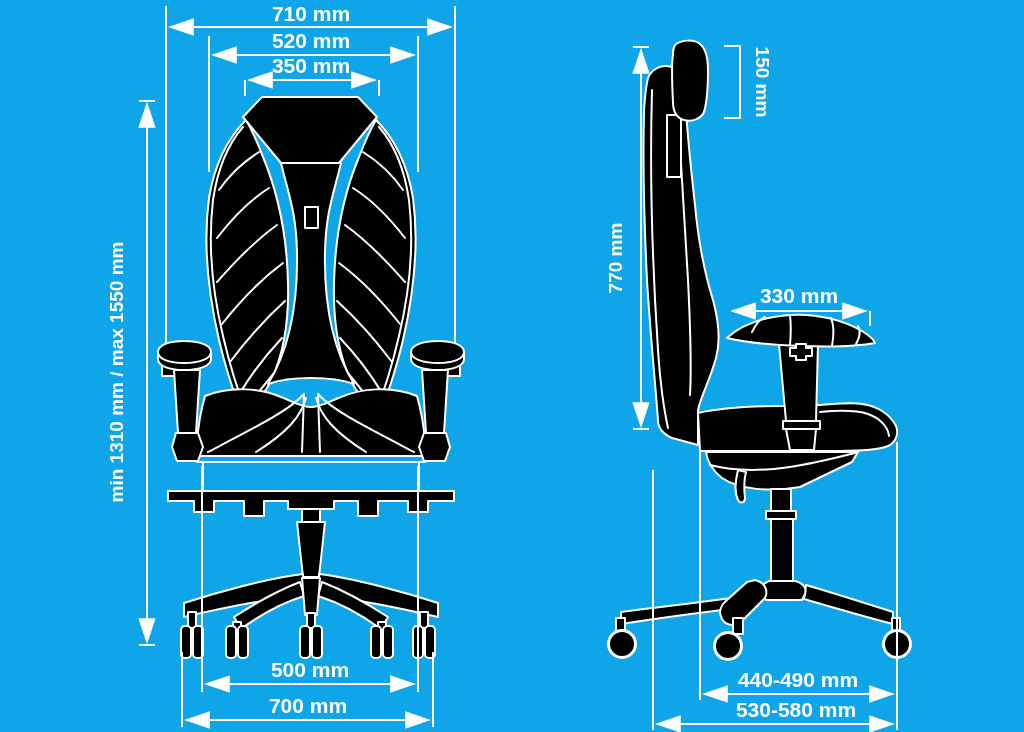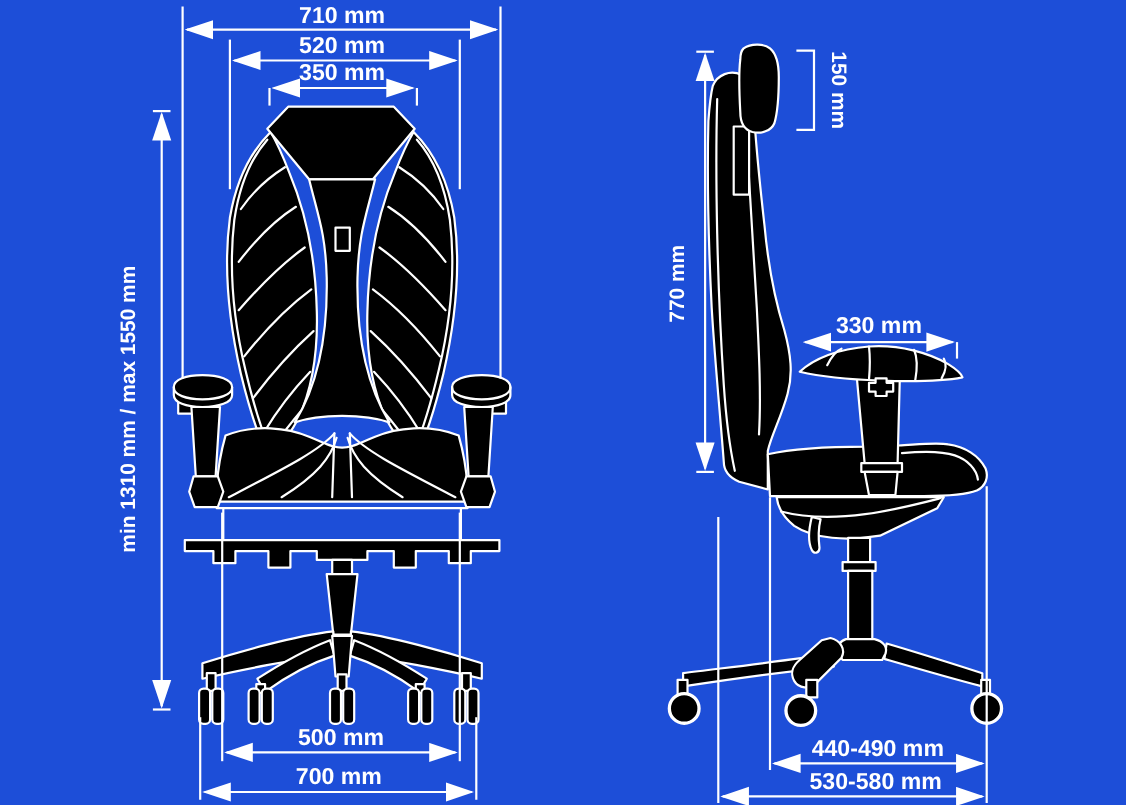--- a/index.html
+++ b/index.html
@@ -1,16 +1,16 @@
 <!DOCTYPE html>
 <html><head>
 <meta charset="utf-8">
 <style>
   html,body{margin:0;padding:0;background:#000;}
-  .stage{width:1024px;height:732px;background:#1d4ed8;position:relative;overflow:hidden;}
+  .stage{width:1024px;height:732px;background:#0ea5e9;position:relative;overflow:hidden;}
   svg{display:block;}
   .dim-label{font-family:"Liberation Sans","DejaVu Sans",sans-serif;font-weight:bold;font-size:21px;fill:#fff;text-anchor:middle;}
   .dim-label.small{font-size:19px;}
   .chair{fill:#000;stroke:#fff;stroke-width:2;stroke-linejoin:round;stroke-linecap:round;}
   .line{fill:none;stroke:#fff;stroke-width:2;stroke-linejoin:round;stroke-linecap:round;}
   .dim{fill:none;stroke:#fff;stroke-width:2;stroke-linecap:butt;}
   .wheel{fill:#000;stroke:#fff;stroke-width:3;}
 </style>
 </head>
 <body>

